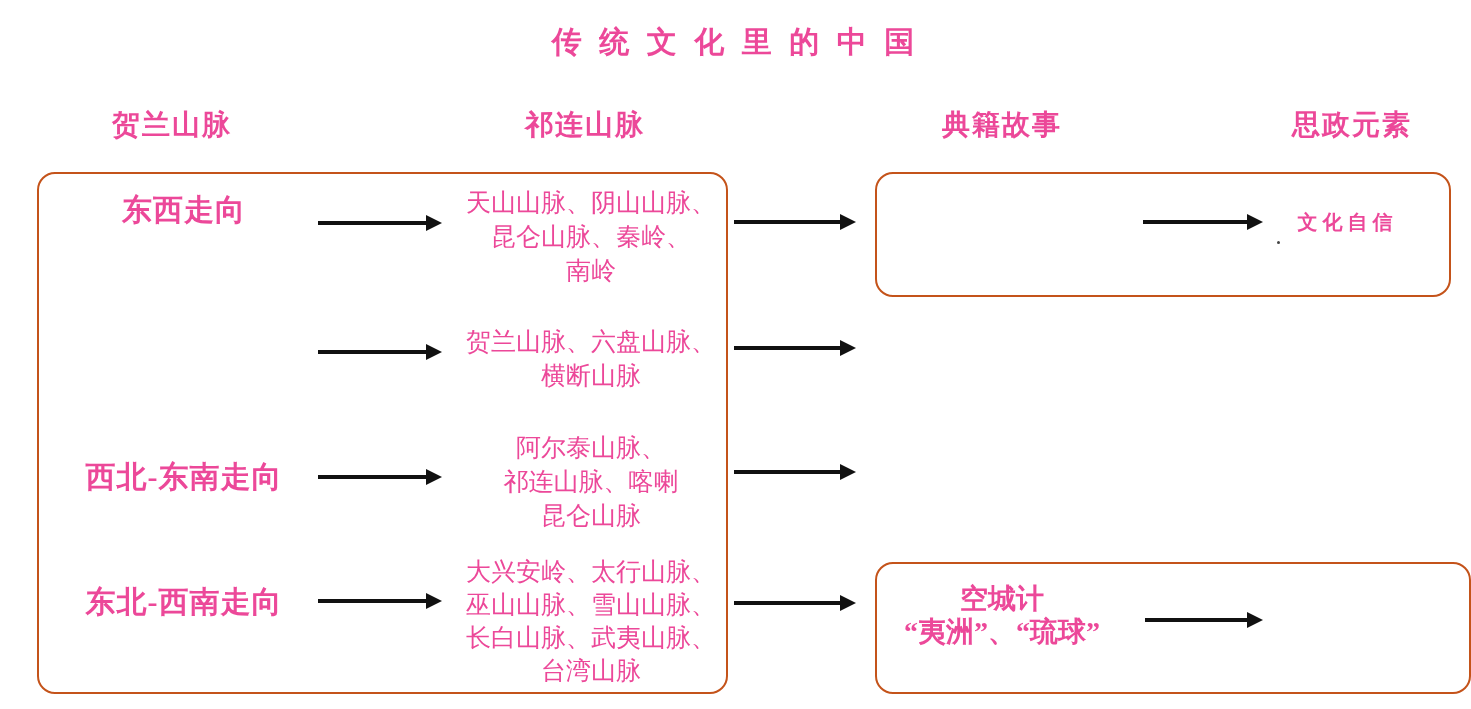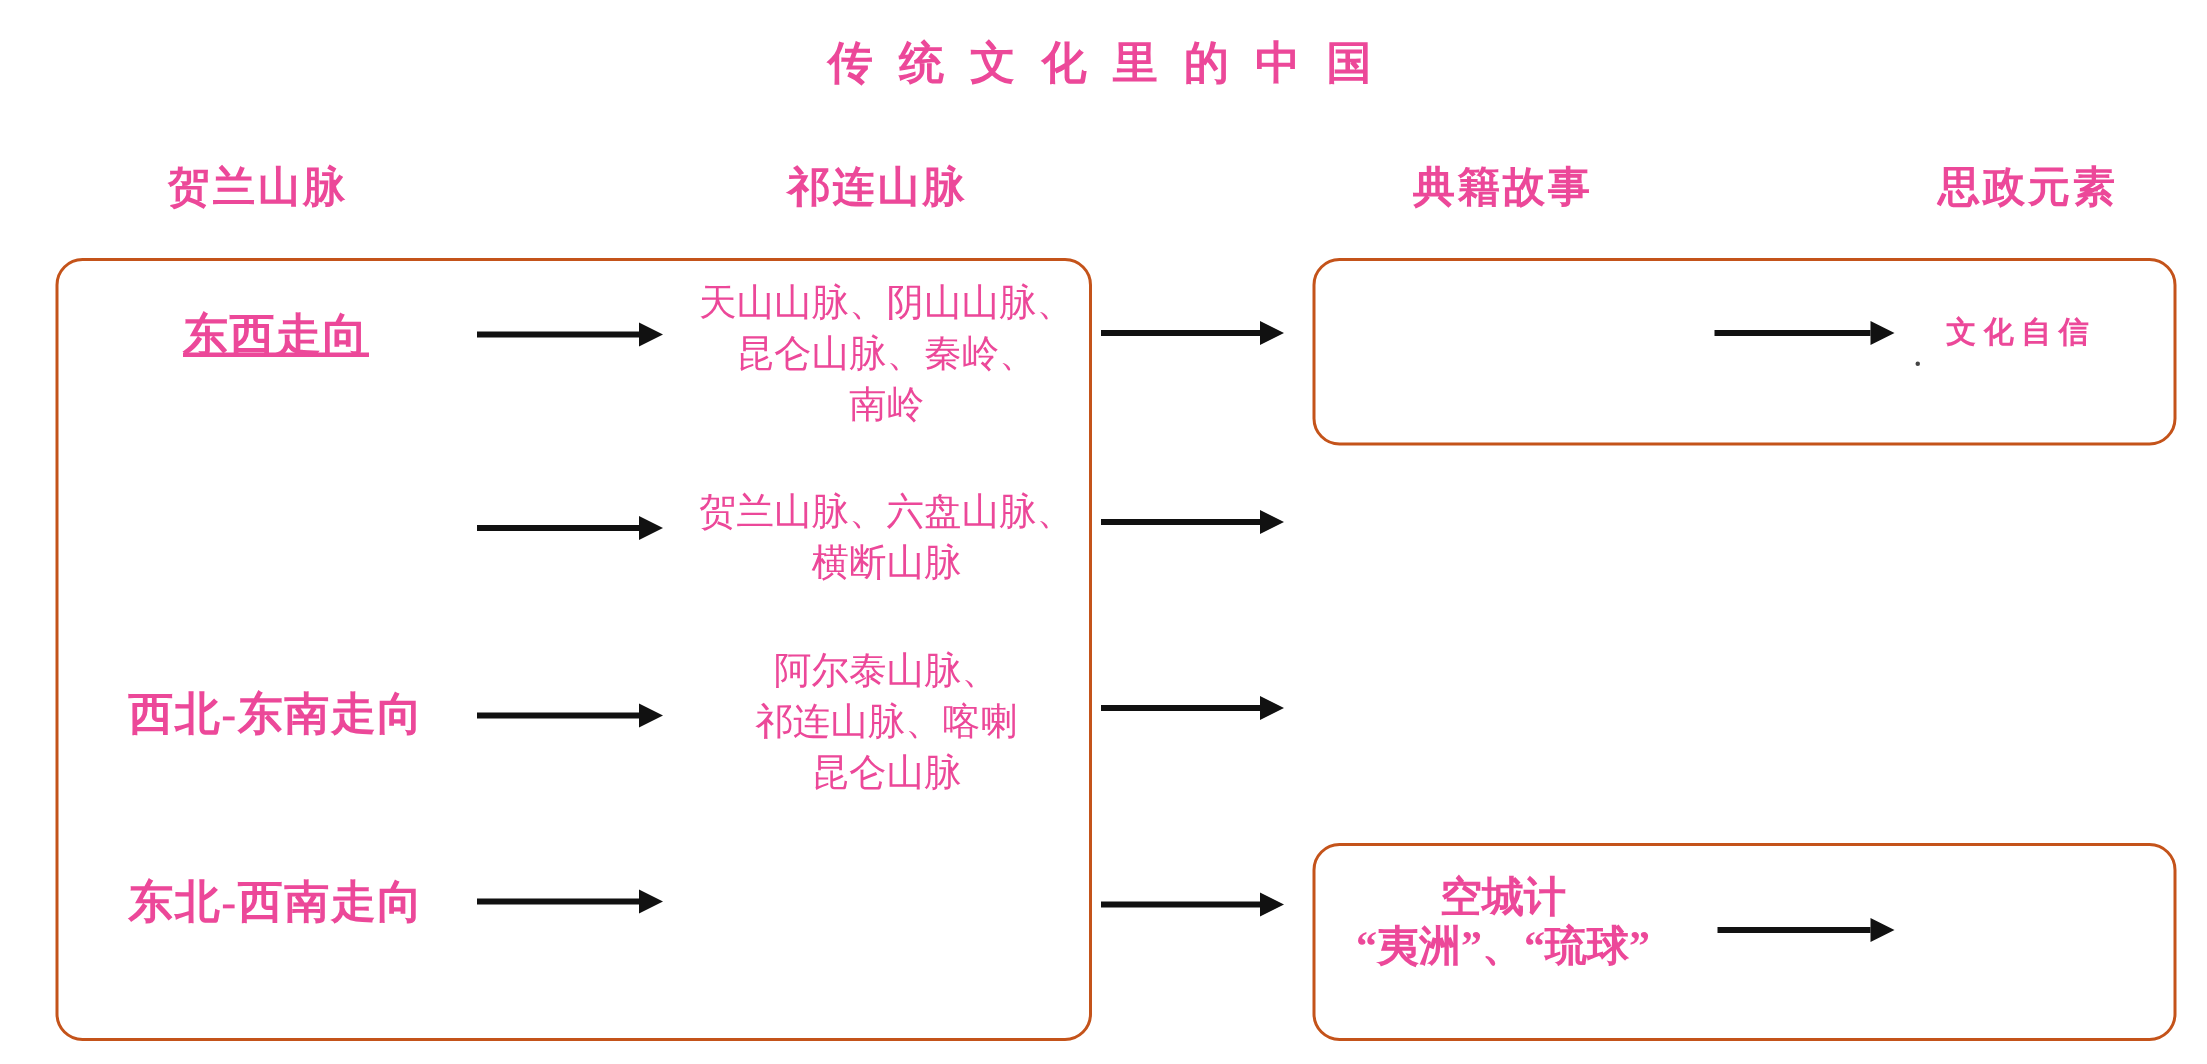--- a/index.html
+++ b/index.html
@@ -25,21 +25,21 @@
     letter-spacing:2px;
   }
   .obox{
     border:2px solid #C4531A;
     border-radius:18px;
     background:#fff;
   }
   .left-box{left:37px;top:172px;width:687px;height:518px;}
   .rbox1{left:875px;top:172px;width:572px;height:121px;}
   .rbox2{left:875px;top:300px;width:572px;height:232px;}
-  .rbox3{left:875px;top:562px;width:572px;height:128px;}
+  .rbox3{left:875px;top:562px;width:572px;height:128px;padding-left:20px;}
 
   .row-label{
     left:0;width:290px;
     text-align:center;
     font-size:30px;font-weight:bold;
     line-height:36px;letter-spacing:1px;
     white-space:nowrap;
   }
   .ranges{
     left:412px;width:280px;
@@ -81,38 +81,42 @@
 
   <div class="abs title">传 统 文 化 里 的 中 国</div>
 
   <div class="abs col-header" style="left:22px;">贺兰山脉</div>
   <div class="abs col-header" style="left:435px;">祁连山脉</div>
   <div class="abs col-header" style="left:852px;">典籍故事</div>
   <div class="abs col-header" style="left:1202px;">思政元素</div>
 
   <div class="abs obox left-box">
 
-    <div class="abs row-label" style="top:32px;text-decoration:underline;">东西走向</div>
+    <div class="abs row-label" style="top:18px;">东西走向</div>
     <div class="abs harrow" style="left:279px;top:47px;width:108px;"></div>
     <div class="abs ranges" style="top:12px;">天山山脉、阴山山脉、
 昆仑山脉、秦岭、
 南岭</div>
 
     <div class="abs harrow" style="left:279px;top:176px;width:108px;"></div>
     <div class="abs ranges" style="top:151px;">贺兰山脉、六盘山脉、
 横断山脉</div>
 
     <div class="abs row-label" style="top:285px;">西北-东南走向</div>
     <div class="abs harrow" style="left:279px;top:301px;width:108px;"></div>
     <div class="abs ranges" style="top:257px;">阿尔泰山脉、
 祁连山脉、喀喇
 昆仑山脉</div>
 
     <div class="abs row-label" style="top:410px;">东北-西南走向</div>
     <div class="abs harrow" style="left:279px;top:425px;width:108px;"></div>
+    <div class="abs ranges" style="top:381px;line-height:33px;">大兴安岭、太行山脉、
+巫山山脉、雪山山脉、
+长白山脉、武夷山脉、
+台湾山脉</div>
   </div>
 
   <div class="abs harrow" style="left:734px;top:220px;width:106px;"></div>
   <div class="abs harrow" style="left:734px;top:346px;width:106px;"></div>
   <div class="abs harrow" style="left:734px;top:470px;width:106px;"></div>
   <div class="abs harrow" style="left:734px;top:601px;width:106px;"></div>
 
   <div class="abs obox rbox1">
     <div class="abs harrow" style="left:266px;top:46px;width:104px;"></div>
     <div class="abs element" style="left:378px;width:180px;top:31px;font-size:20px;line-height:34px;">文 化 自 信</div>

